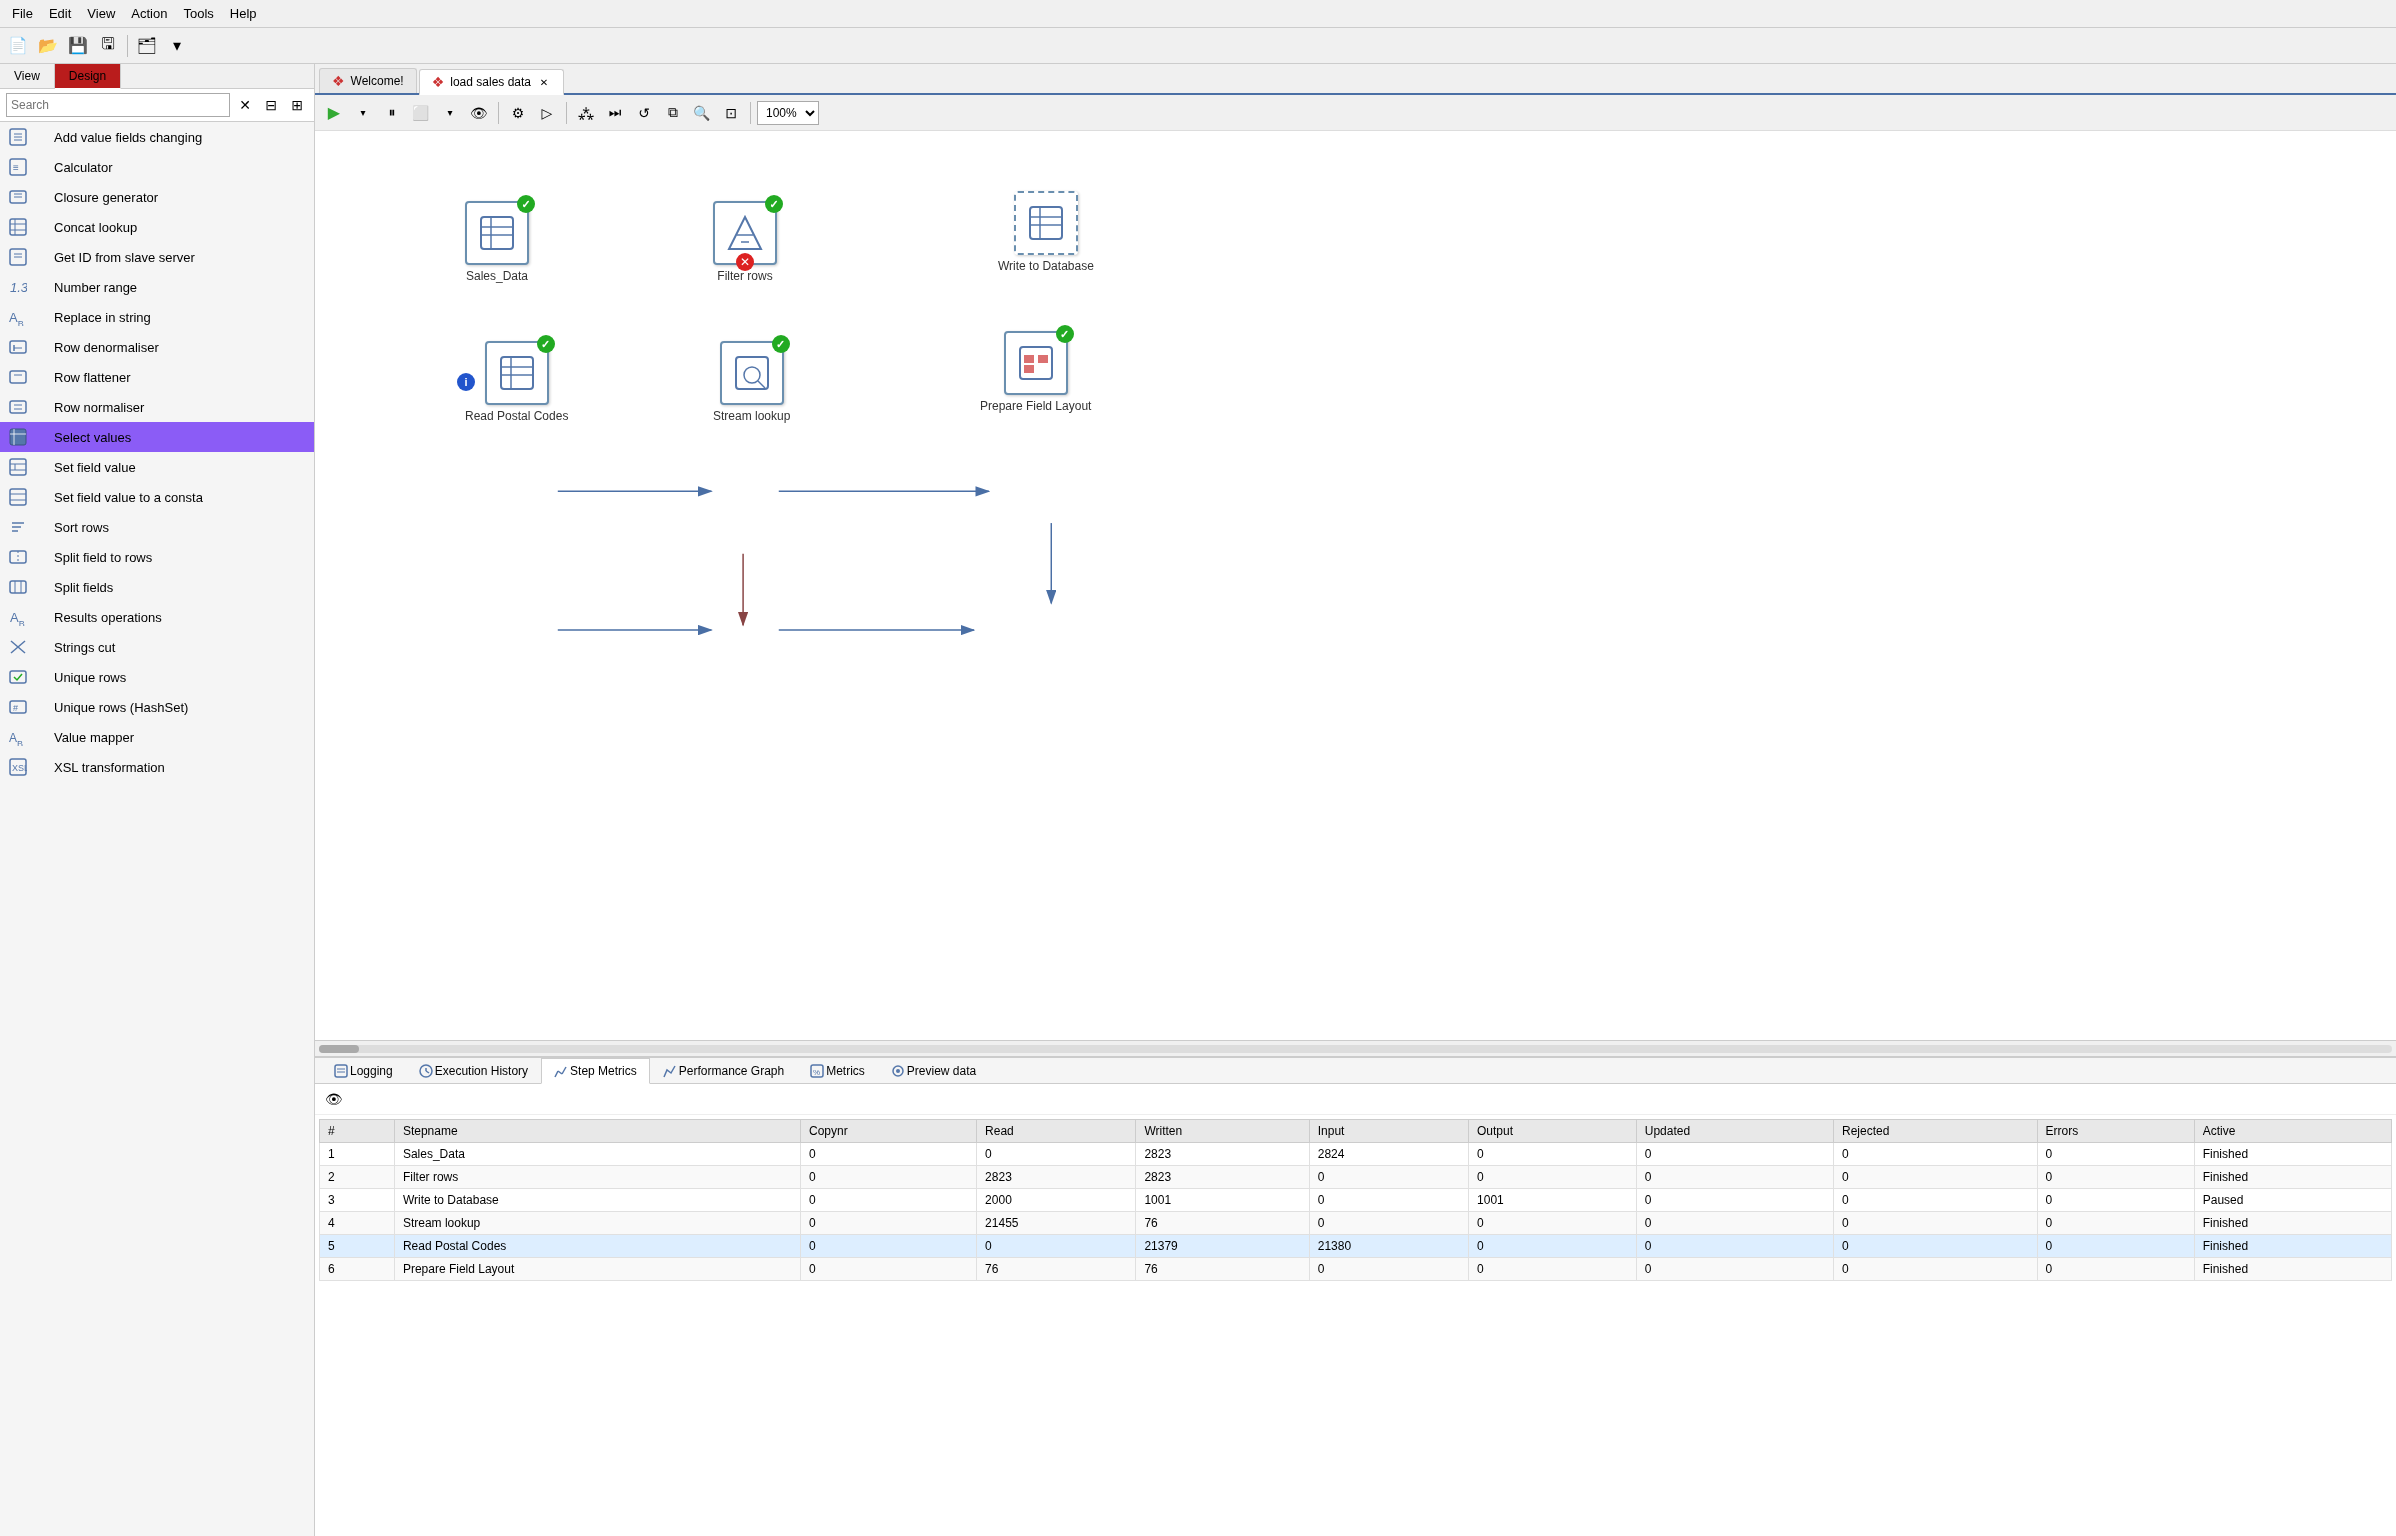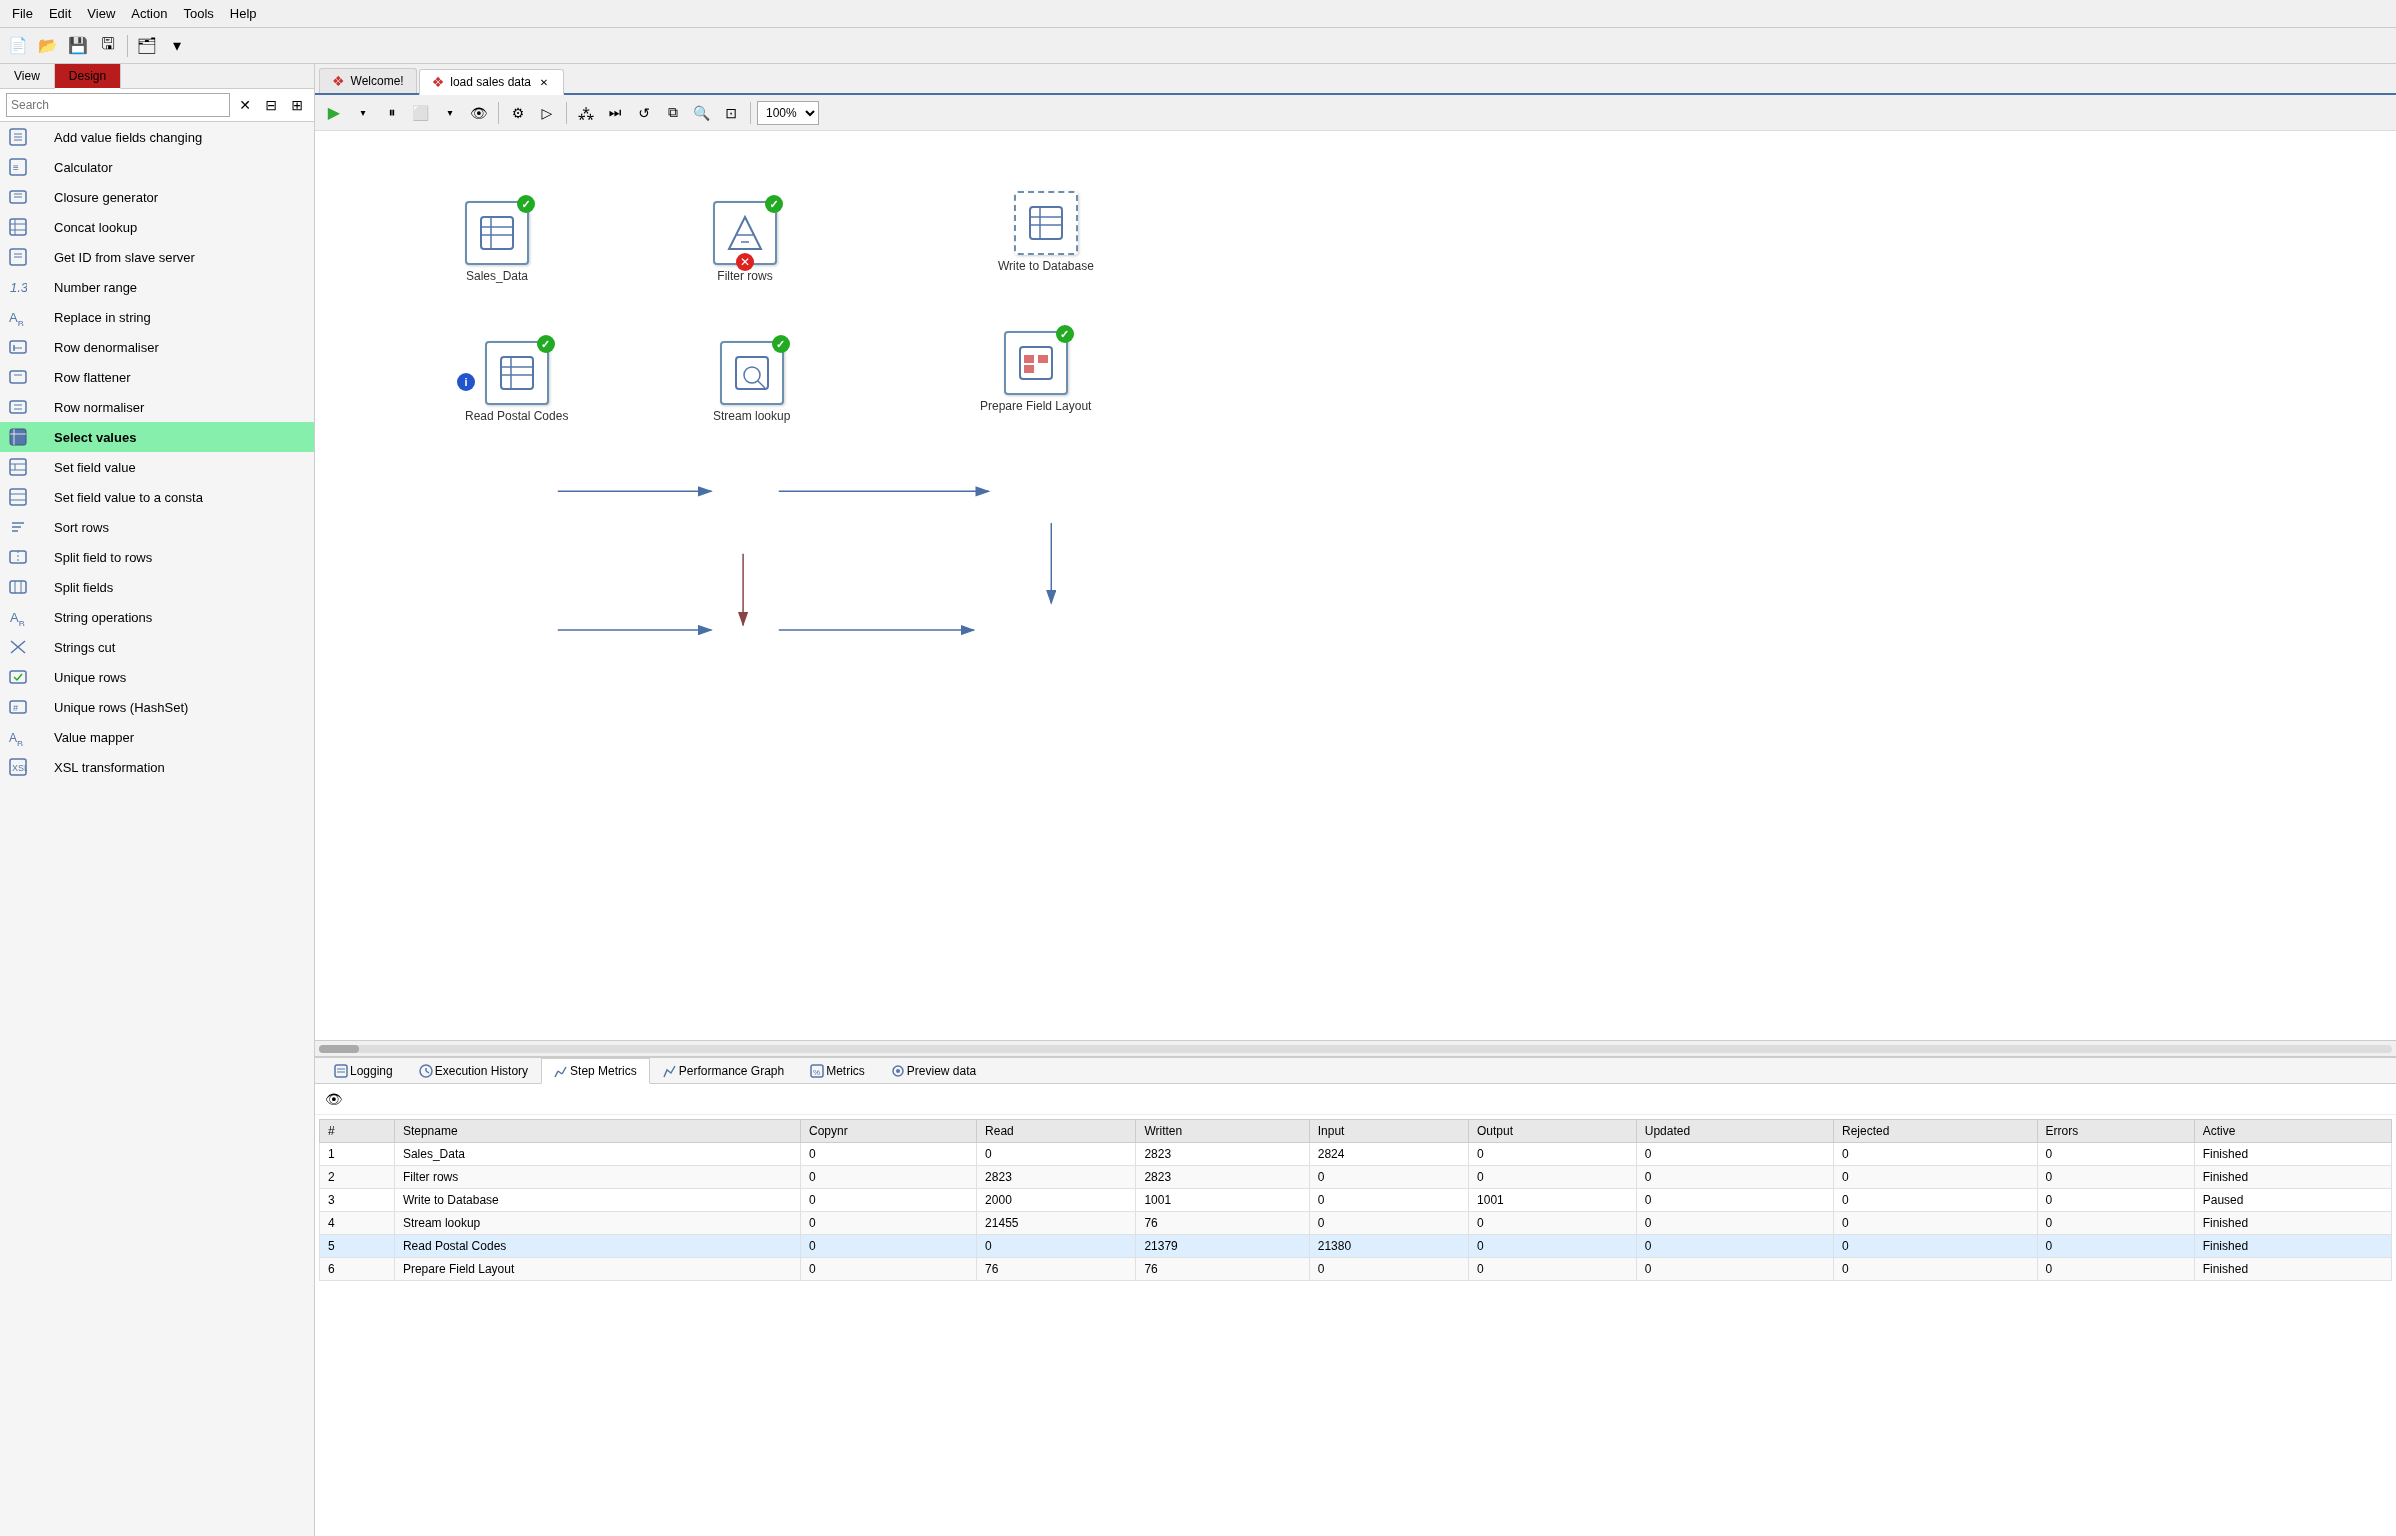--- a/index.html
+++ b/index.html
@@ -21,21 +21,21 @@
     .left-panel { width: 315px; background: #f5f5f5; border-right: 1px solid #ccc; display: flex; flex-direction: column; flex-shrink: 0; }
     .view-design-tabs { display: flex; border-bottom: 1px solid #ccc; background: #f0f0f0; }
     .vd-tab { padding: 5px 14px; cursor: pointer; font-size: 12px; border-right: 1px solid #ccc; }
     .vd-tab.active { background: #b91c1c; border-bottom: 1px solid white; margin-bottom: -1px; }
     .search-bar { display: flex; align-items: center; padding: 4px 6px; border-bottom: 1px solid #ccc; background: white; gap: 4px; }
     .search-input { flex: 1; border: 1px solid #aaa; padding: 11px 4px; font-size: 12px; height: 24px; }
     .search-icons { display: flex; gap: 4px; }
     .side-icon-btn { width: 22px; height: 22px; border: none; background: none; cursor: pointer; font-size: 14px; display: flex; align-items: center; justify-content: center; }
     .sidebar-list { overflow-y: auto; flex: 1; }
     .sidebar-item { display: flex; align-items: center; padding: 5px 8px; cursor: pointer; gap: 26px; font-size: 13px; }
-    .sidebar-item.selected { background: #86efac; font-weight: bold; }
+    .sidebar-item.selected { background: #8b5cf6; }
     .sidebar-icon { width: 20px; height: 20px; flex-shrink: 0; display: flex; align-items: center; justify-content: center; }
     .sidebar-label { flex: 1; }
 
     
     .right-panel { flex: 1; display: flex; flex-direction: column; overflow: hidden; }
 
     
     .tab-bar { display: flex; align-items: flex-end; background: #f0f0f0; border-bottom: 2px solid #4a6fa5; padding-top: 4px; padding-left: 4px; }
     .tab { display: flex; align-items: center; padding: 4px 12px; border: 1px solid #ccc; border-bottom: none; background: #e8e8e8; cursor: pointer; gap: 6px; font-size: 12px; margin-right: 2px; border-radius: 3px 3px 0 0; }
     .tab.active { background: white; border-bottom: 1px solid white; margin-bottom: -2px; }
@@ -289,21 +289,21 @@
         </div>
         <span class="sidebar-label">Split fields</span>
       </div>
 
       <div class="sidebar-item">
         <div class="sidebar-icon">
           <svg width="18" height="18">
               <text x="1" y="14" font-size="13" fill="#5577aa">A<tspan font-size="9" baseline-shift="sub">B</tspan></text>
             </svg>
         </div>
-        <span class="sidebar-label">String operations</span>
+        <span class="sidebar-label">Results operations</span>
       </div>
 
       <div class="sidebar-item">
         <div class="sidebar-icon">
           <svg width="18" height="18">
               <line x1="2" y1="3" x2="16" y2="15" stroke="#5577aa" stroke-width="1.5"></line>
               <line x1="2" y1="15" x2="16" y2="3" stroke="#5577aa" stroke-width="1.5"></line>
             </svg>
         </div>
         <span class="sidebar-label">Strings cut</span>

